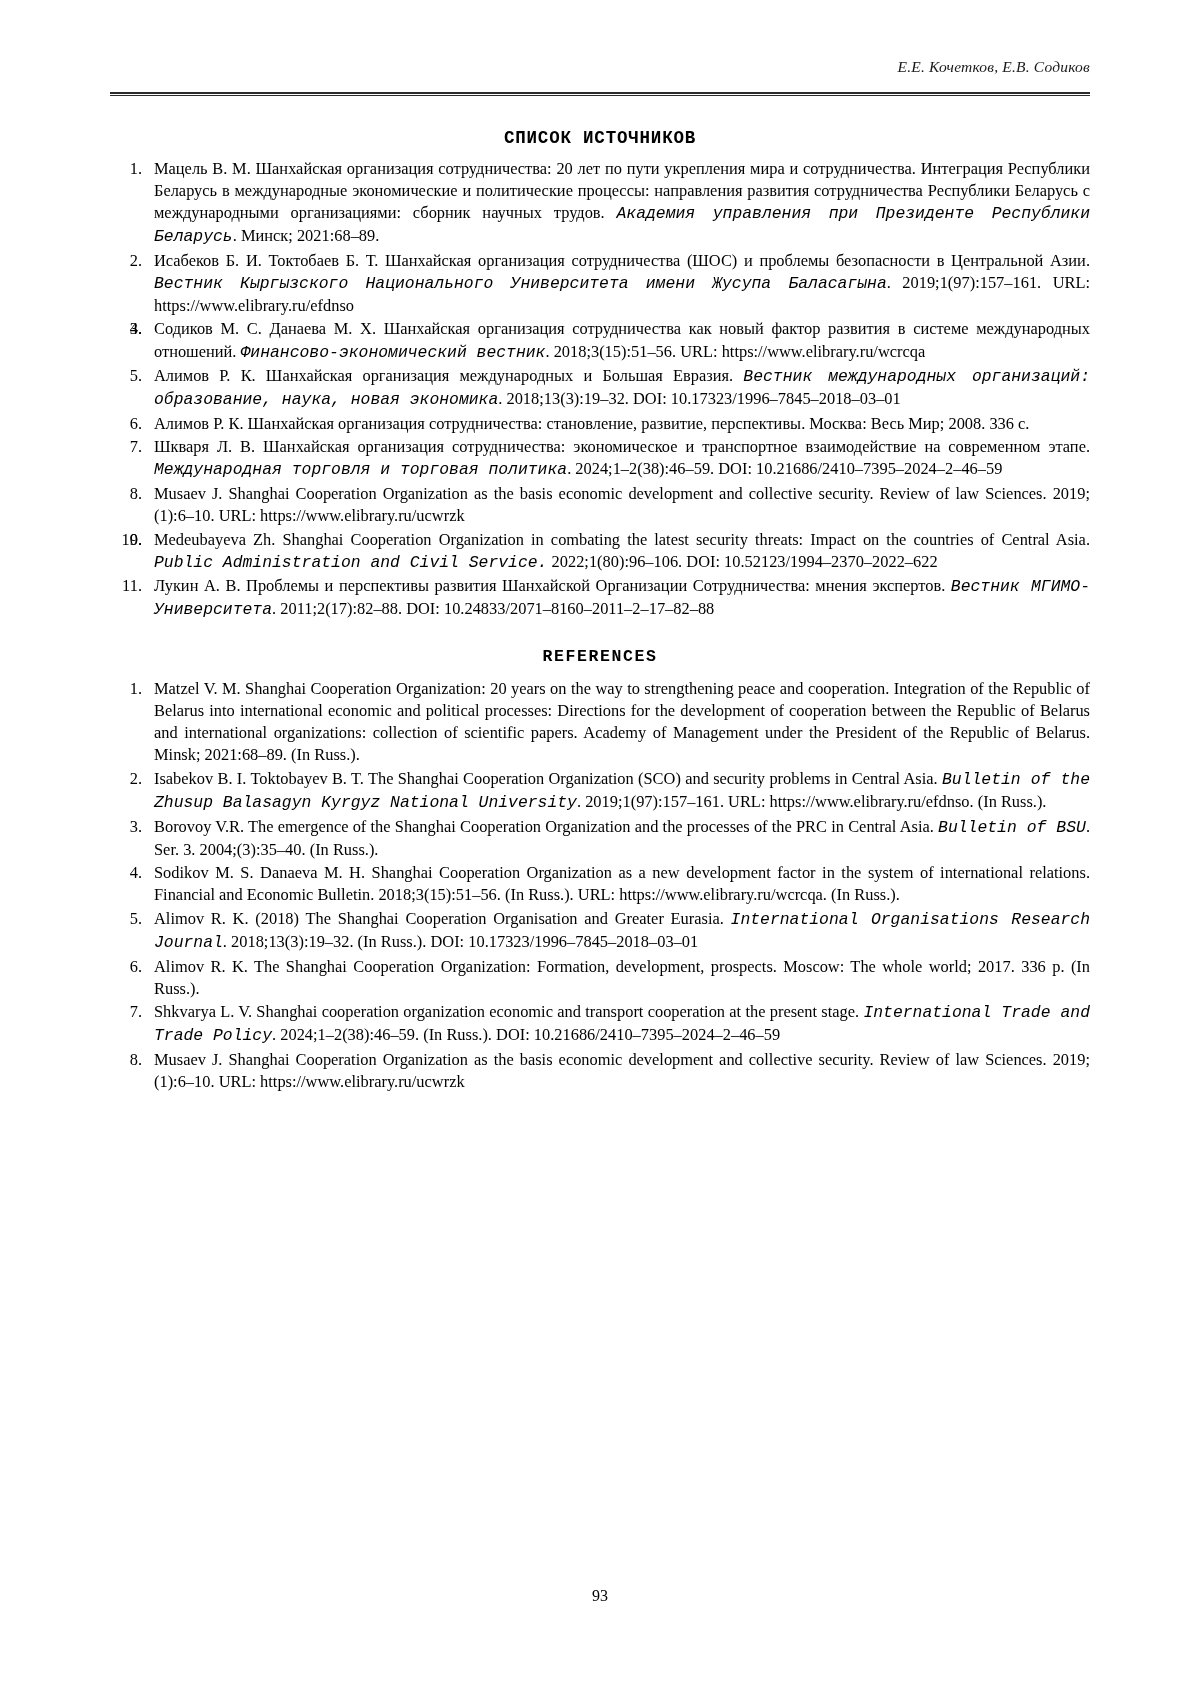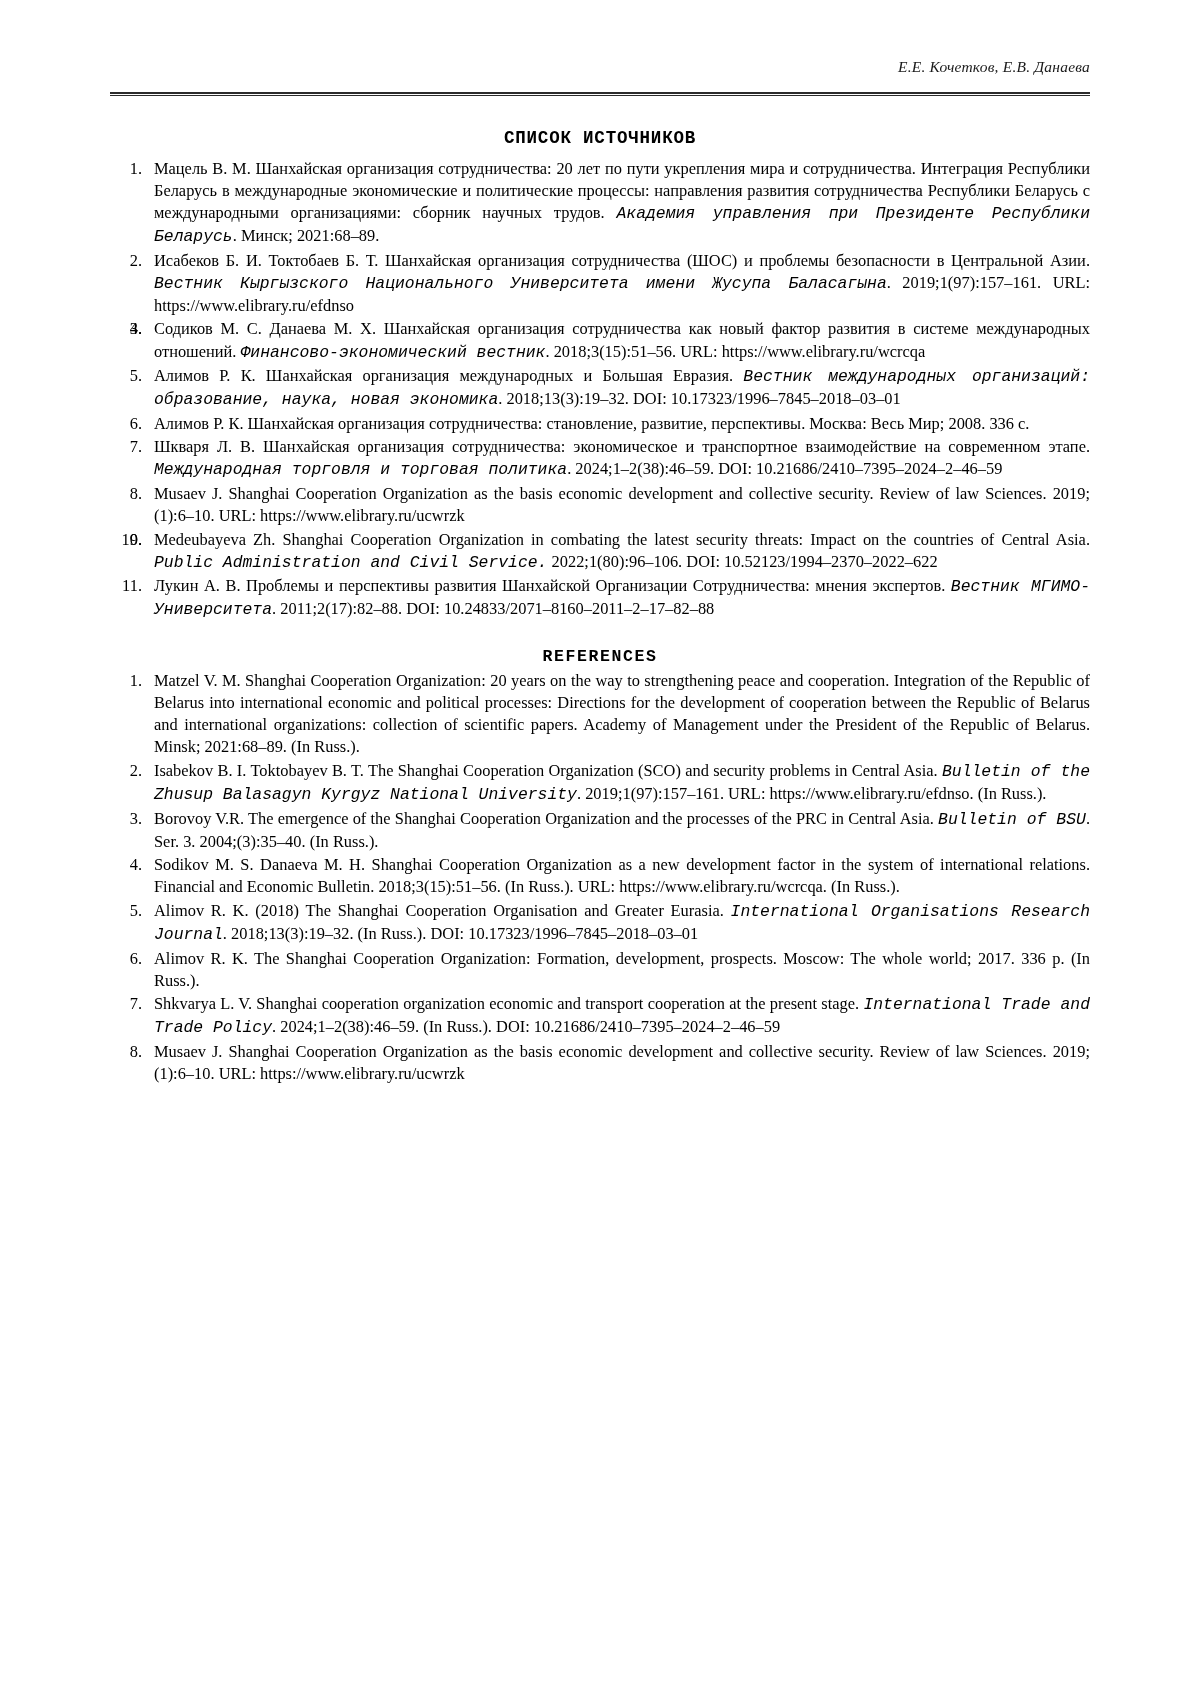--- a/index.html
+++ b/index.html
@@ -51,21 +51,21 @@
   .section-title {
     text-align: center;
     font-family: Liberation Mono, monospace;
     font-weight: bold;
     font-size: 17.5px;
     letter-spacing: 0.8px;
     margin: 0 0 10px 0;
   }
   .section-title.references {
     margin-top: 26px;
-    margin-bottom: 4px;
+    margin-bottom: 12px;
     font-size: 16.5px;
     letter-spacing: 1.6px;
   }
   ol.ref-list {
     list-style: none;
     margin: 0;
     padding: 0;
   }
   ol.ref-list li {
     position: relative;
@@ -93,21 +93,21 @@
     text-align: center;
     font-size: 16px;
   }
 </style>
 </head>
 <body>
 
 <div class="page">
 
   <div class="header">
-    <span>Е.Е. Кочетков, Е.В. Данаева</span>
+    <span>Е.Е. Кочетков, Е.В. Содиков</span>
   </div>
   <div class="header-rule"></div>
 
   <div class="content">
 
     <div class="section-title">СПИСОК ИСТОЧНИКОВ</div>
     <ol class="ref-list" id="sources-list">
         <li><span class="num">1.</span><span><span>Мацель В. М. Шанхайская организация сотрудничества: 20 лет по пути укрепления мира и сотрудничества. Интеграция Республики Беларусь в международные экономические и политические процессы: направления развития сотрудничества Республики Беларусь с международными организациями: сборник научных трудов. </span><span class="it">Академия управления при Президенте Республики Беларусь</span><span>. Минск; 2021:68–89.</span></span></li>
         <li><span class="num">2.</span><span><span>Исабеков Б. И. Токтобаев Б. Т. Шанхайская организация сотрудничества (ШОС) и проблемы безопасности в Центральной Азии. </span><span class="it">Вестник Кыргызского Национального Университета имени Жусупа Баласагына</span><span>. 2019;1(97):157–161. URL: https://www.elibrary.ru/efdnso</span></span></li>
         <li><span class="num">3.</span></li>
@@ -128,14 +128,15 @@
         <li><span class="num">3.</span><span><span>Borovoy V.R. The emergence of the Shanghai Cooperation Organization and the processes of the PRC in Central Asia. </span><span class="it">Bulletin of BSU</span><span>. Ser. 3. 2004;(3):35–40. (In Russ.).</span></span></li>
         <li><span class="num">4.</span><span><span>Sodikov M. S. Danaeva M. H. Shanghai Cooperation Organization as a new development factor in the system of international relations. Financial and Economic Bulletin. 2018;3(15):51–56. (In Russ.). URL: https://www.elibrary.ru/wcrcqa. (In Russ.).</span></span></li>
         <li><span class="num">5.</span><span><span>Alimov R. K. (2018) The Shanghai Cooperation Organisation and Greater Eurasia. </span><span class="it">International Organisations Research Journal</span><span>. 2018;13(3):19–32. (In Russ.). DOI: 10.17323/1996–7845–2018–03–01</span></span></li>
         <li><span class="num">6.</span><span><span>Alimov R. K. The Shanghai Cooperation Organization: Formation, development, prospects. Moscow: The whole world; 2017. 336 p. (In Russ.).</span></span></li>
         <li><span class="num">7.</span><span><span>Shkvarya L. V. Shanghai cooperation organization economic and transport cooperation at the present stage. </span><span class="it">International Trade and Trade Policy</span><span>. 2024;1–2(38):46–59. (In Russ.). DOI: 10.21686/2410–7395–2024–2–46–59</span></span></li>
         <li><span class="num">8.</span><span><span>Musaev J. Shanghai Cooperation Organization as the basis economic development and collective security. Review of law Sciences. 2019;(1):6–10. URL: https://www.elibrary.ru/ucwrzk</span></span></li>
       </ol>
 
   </div>
 
+  <div class="page-number">93</div>
 
 </div>
 
 </body></html>

